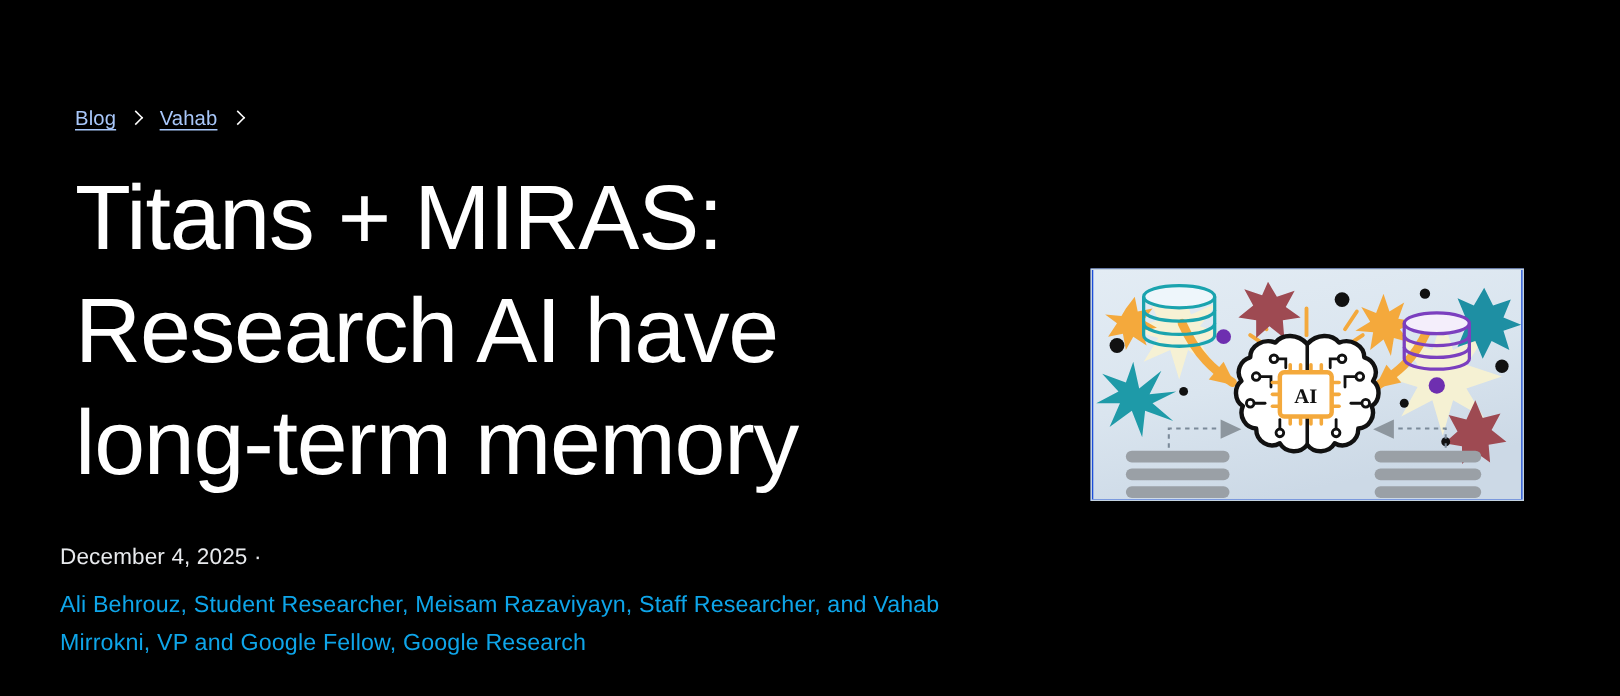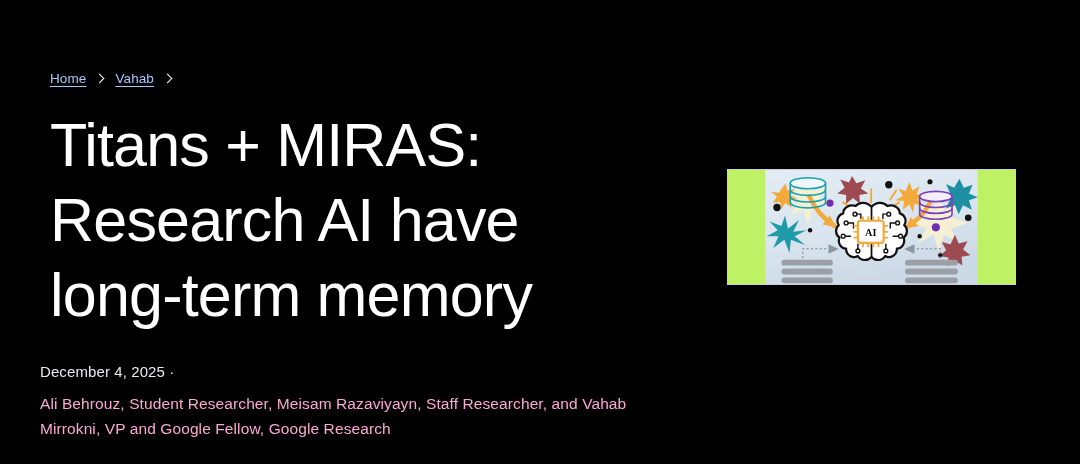--- a/index.html
+++ b/index.html
@@ -86,49 +86,49 @@
     width: 640px;
   }
   .meta-date {
     color: #e8eaed;
     font-size: 15px;
     line-height: 22px;
     letter-spacing: 0.1px;
     margin: 0 0 8px 0;
   }
   .meta-authors {
-    color: #f9a8d4;
+    color: #0ea5e9;
     font-size: 15.5px;
     line-height: 25px;
     letter-spacing: 0.1px;
     margin: 0;
     max-width: 625px;
   }
 
   
   .hero-figure {
     position: absolute;
     left: 727px;
-    top: 169px;
+    top: 179px;
     width: 289px;
-    height: 116px;
+    height: 155px;
     margin: 0;
     border: 1px solid #c3d2e0;
     overflow: hidden;
-    background: #bef264;
+    background: #1d4ed8;
   }
   .hero-figure svg { display: block; width: 100%; height: 100%; }
 </style>
 </head>
 <body>
 
 <div class="page">
 
   <nav class="breadcrumb">
-    <a class="crumb-link">Home</a>
+    <a class="crumb-link">Blog</a>
     <span class="crumb-sep"></span>
     <a class="crumb-link">Vahab</a>
     <span class="crumb-sep"></span>
   </nav>
 
   <h1 class="post-title">Titans + MIRAS: Research AI have long-term memory</h1>
 
   <div class="post-meta">
     <div class="meta-date">December 4, 2025 ·</div>
     <div class="meta-authors">Ali Behrouz, Student Researcher, Meisam Razaviyayn, Staff Researcher, and Vahab Mirrokni, VP and Google Fellow, Google Research</div>

